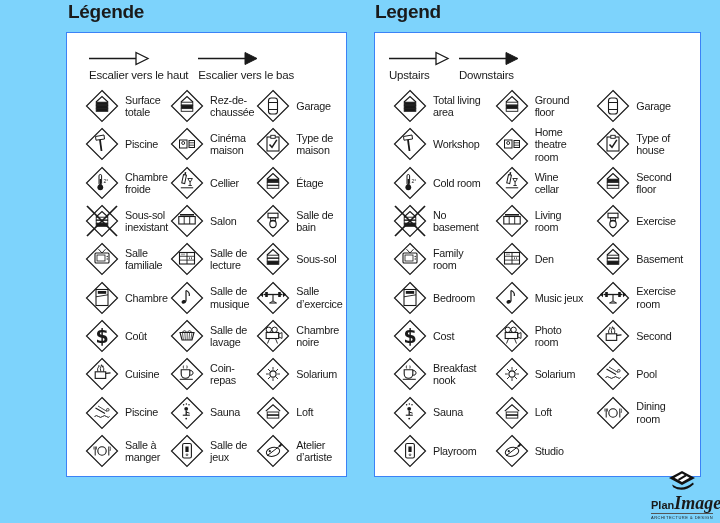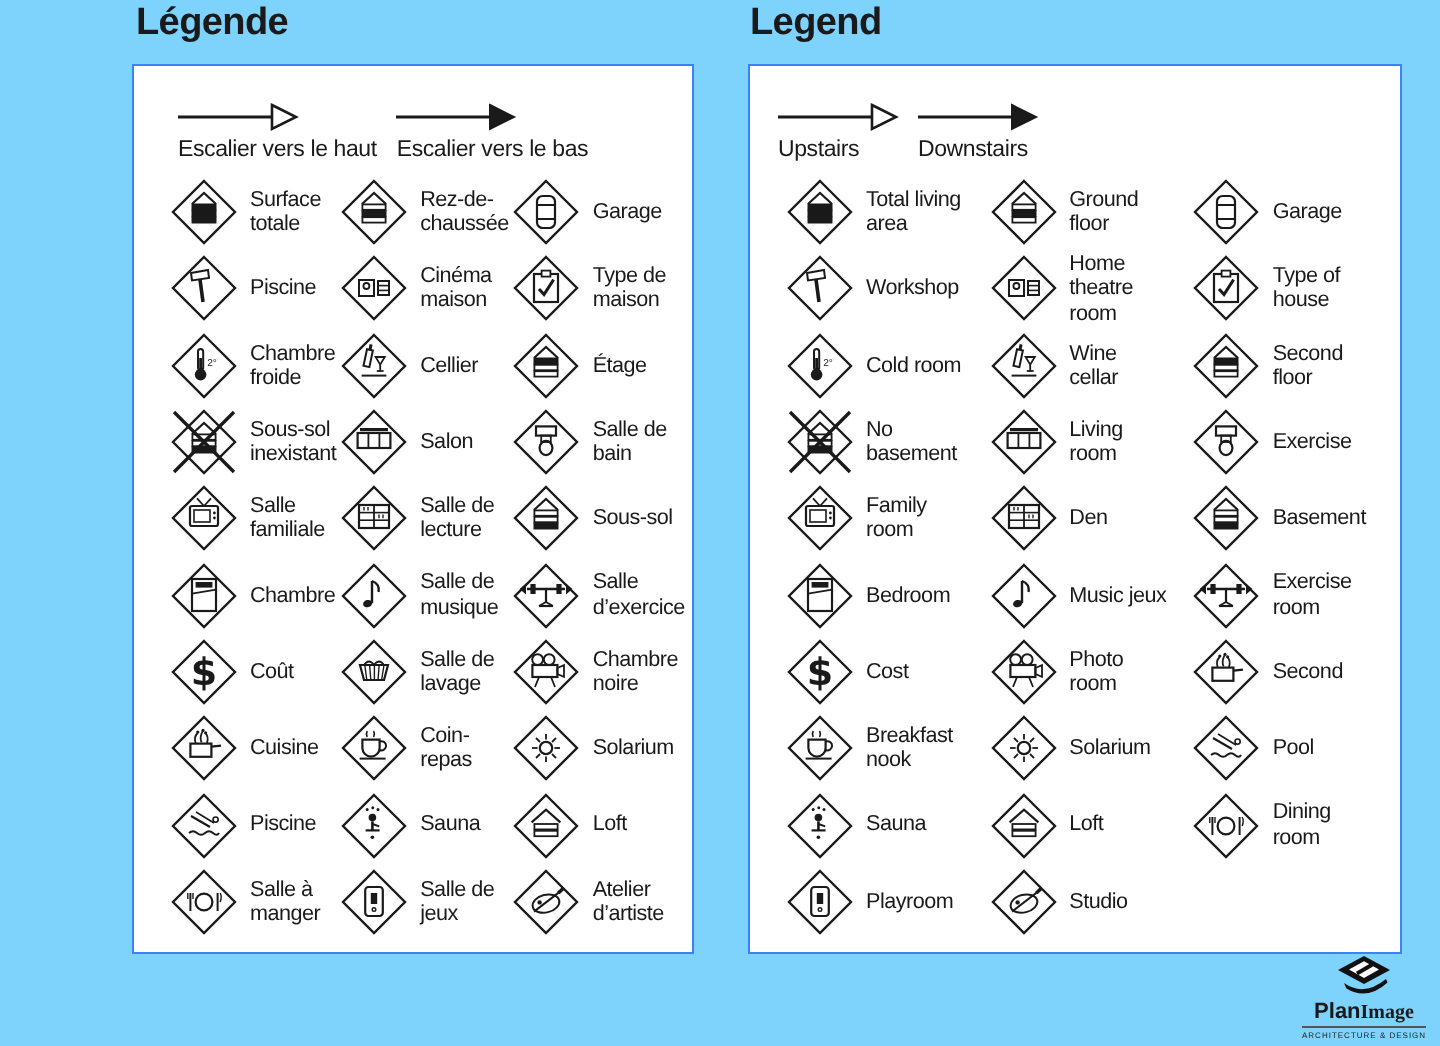--- a/index.html
+++ b/index.html
@@ -20,21 +20,21 @@
   .grid{position:absolute;left:16px;right:4px;top:54px;bottom:6px;display:grid;
         grid-template-columns:repeat(3,1fr);grid-auto-rows:1fr;}
   .item{display:flex;align-items:center;gap:6px;padding-left:2px;}
   .item svg{flex:0 0 auto;overflow:visible;}
   .item-label{font-size:10.8px;line-height:1.13;letter-spacing:-0.25px;}
   .panel.fr .item-label{max-width:60px;}
   .panel.en .item-label{max-width:50px;}
   .logo{position:absolute;right:7px;bottom:3px;width:62px;text-align:center;}
   .logo-mark{display:block;margin:0 auto 0;width:30px;height:23px;}
   .logo-text{font-size:11px;font-weight:bold;line-height:1;white-space:nowrap;}
-  .logo-text .script{font-family:"Liberation Serif",serif;font-size:10px;}
+  .logo-text .script{font-family:"Liberation Serif",serif;font-style:italic;font-size:18px;}
   .logo-tagline{font-size:4px;letter-spacing:0.5px;color:#222;margin-top:1px;
                 border-top:0.6px solid #555;padding-top:1px;white-space:nowrap;}
 </style>
 </head>
 <body>
 
 <div class="canvas">
   <div class="panel-title fr">Légende</div>
   <div class="panel-title en">Legend</div>
 

